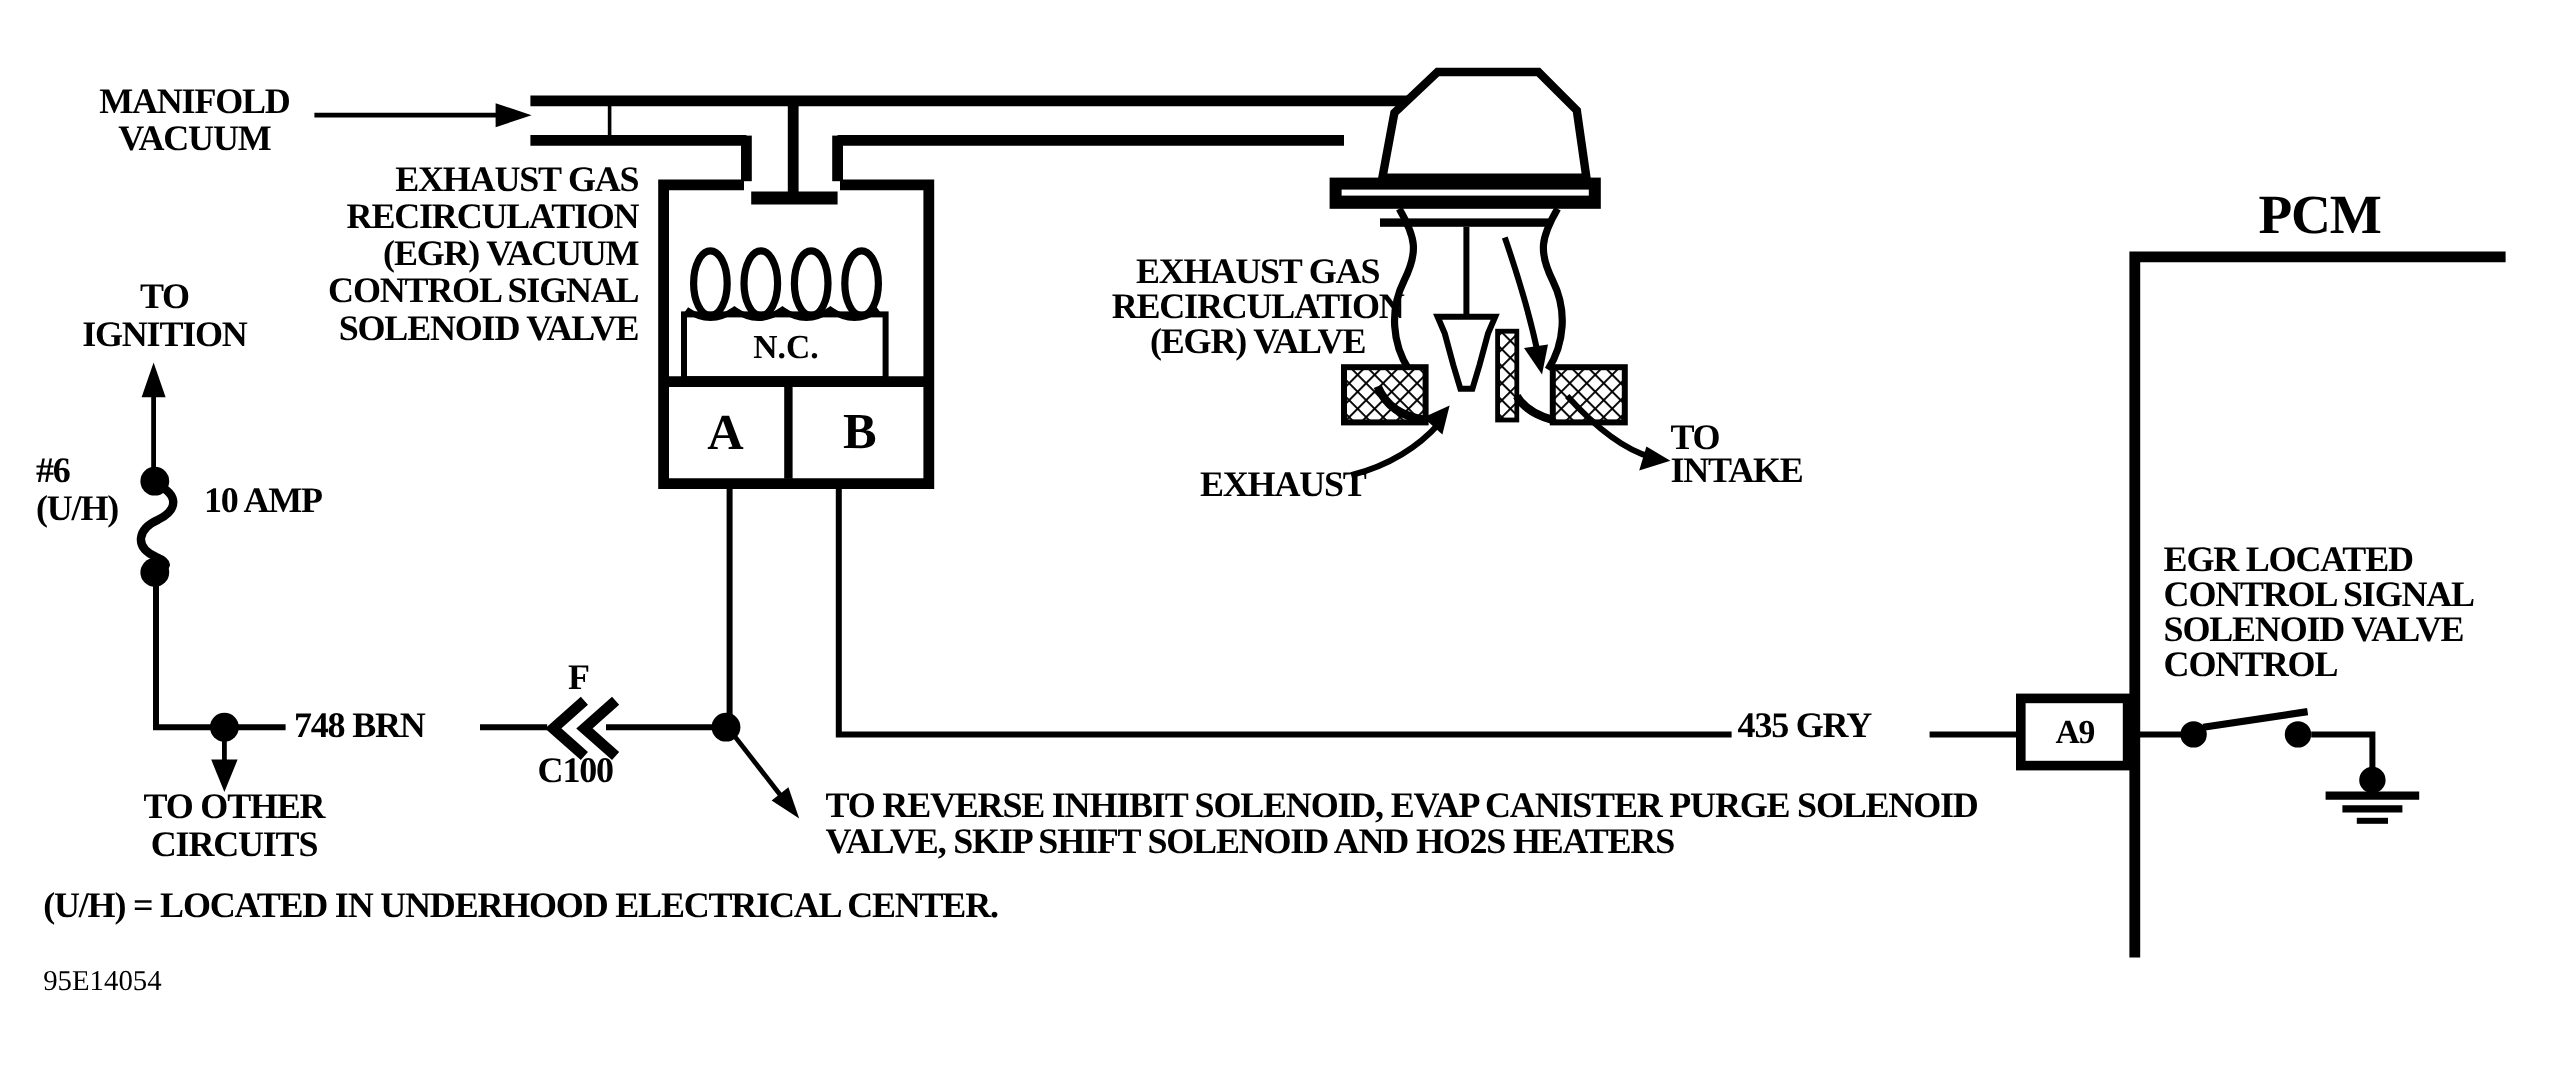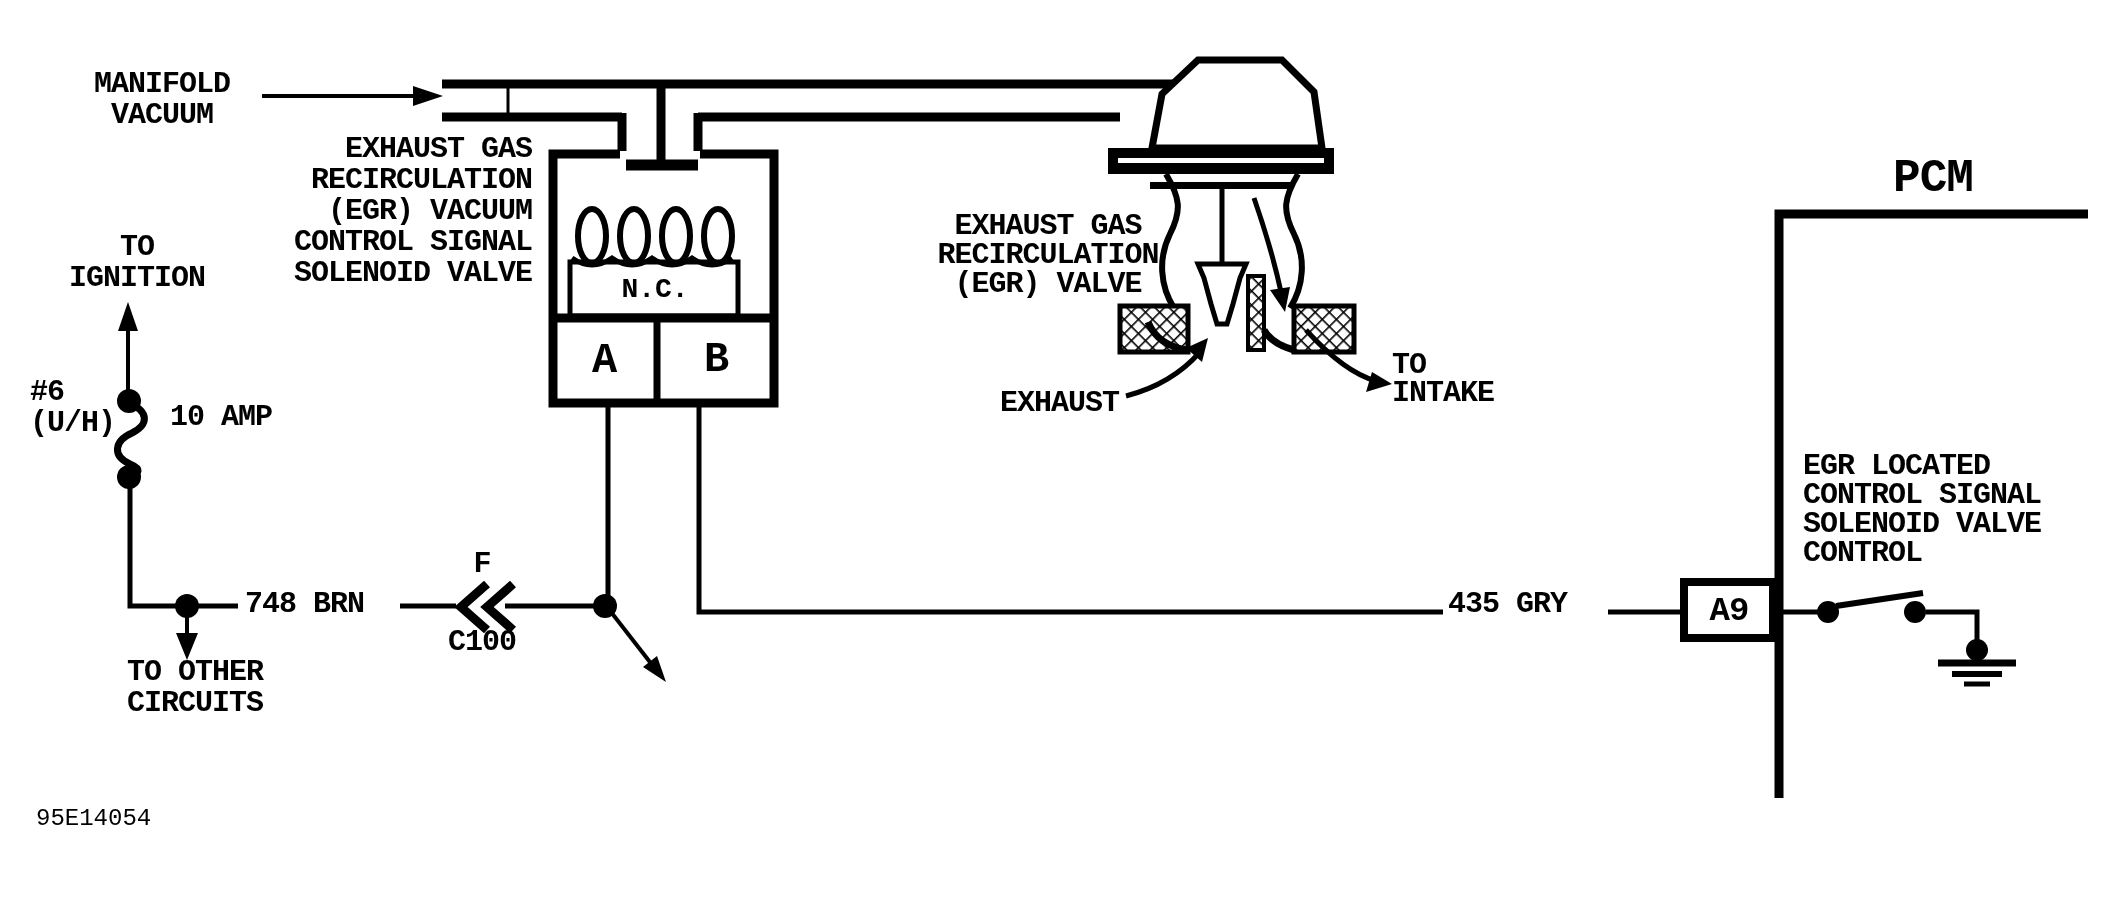--- a/index.html
+++ b/index.html
@@ -1,38 +1,38 @@
 <!DOCTYPE html>
 <html><head>
 <meta charset="utf-8">
 <style>
   html,body{margin:0;padding:0;background:#ffffff;}
   #canvas{
     position:relative;
     width:2125px;height:905px;
     background:#ffffff;
-    font-family:Liberation Mono, monospace;
+    font-family:Liberation Serif, serif;
     color:#000;
     overflow:hidden;
   }
   #art{position:absolute;left:0;top:0;}
   .lbl{
     position:absolute;
     font-weight:bold;
     font-size:30px;
     line-height:31px;
     letter-spacing:-1px;
     white-space:pre-line;
     color:#000;
   }
   .ctr{text-align:center;}
   .rgt{text-align:right;}
   .big{font-size:46px;line-height:46px;}
   .term{font-size:42px;line-height:42px;}
-  .pin{font-size:34px;line-height:34px;}
+  .pin{font-size:28px;line-height:34px;}
   .nc{font-size:28px;line-height:28px;letter-spacing:0;}
   .fig{font-weight:normal;font-size:24px;letter-spacing:0;}
 </style>
 </head>
 <body>
 
 <div id="canvas">
 
   <svg id="art" width="2125" height="905" viewBox="0 0 2125 905">
     <defs>
@@ -195,28 +195,31 @@
 
   <div class="lbl ctr" style="left:918px;top:212px;width:260px;line-height:29px;">EXHAUST GAS
 RECIRCULATION
 (EGR) VALVE</div>
 
   <div class="lbl" style="left:1000px;top:388px;">EXHAUST</div>
 
   <div class="lbl" style="left:1392px;top:351px;line-height:28px;">TO
 INTAKE</div>
 
+  <div class="lbl" style="left:688px;top:657px;line-height:30px;">TO REVERSE INHIBIT SOLENOID, EVAP CANISTER PURGE SOLENOID
+VALVE, SKIP SHIFT SOLENOID AND HO2S HEATERS</div>
 
   <div class="lbl" style="left:1448px;top:589px;text-align:center;">435 GRY</div>
 
   <div class="lbl pin ctr" style="left:1684px;top:594px;width:90px;">A9</div>
 
   <div class="lbl big ctr" style="left:1868px;top:156px;width:130px;">PCM</div>
 
   <div class="lbl" style="left:1803px;top:452px;line-height:29px;">EGR LOCATED
 CONTROL SIGNAL
 SOLENOID VALVE
 CONTROL</div>
 
+  <div class="lbl" style="left:36px;top:739px;">(U/H) = LOCATED IN UNDERHOOD ELECTRICAL CENTER.</div>
 
   <div class="lbl fig" style="left:36px;top:803px;">95E14054</div>
 
 </div>
 
 </body></html>

